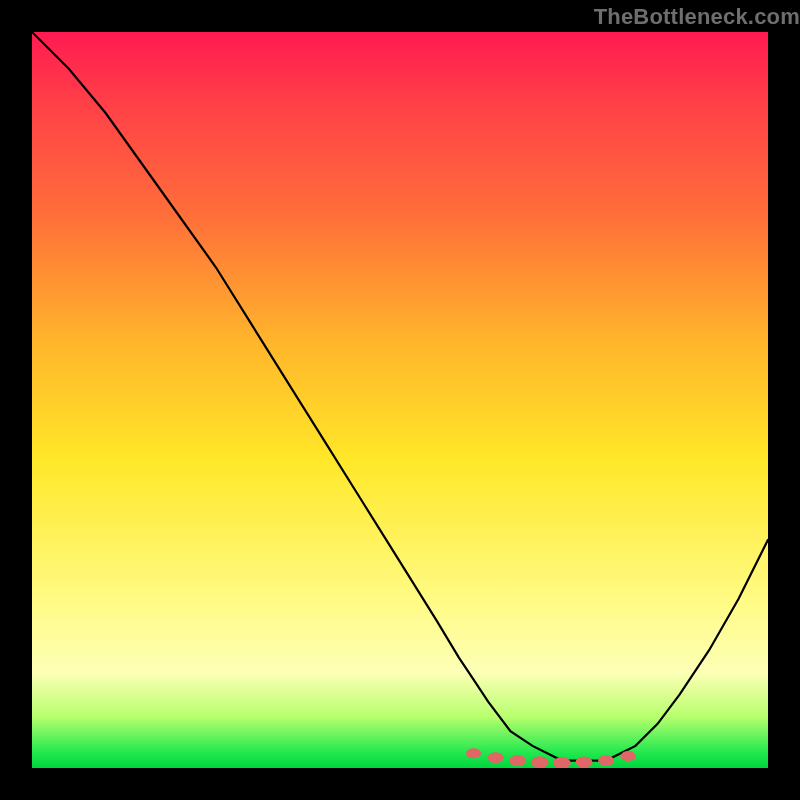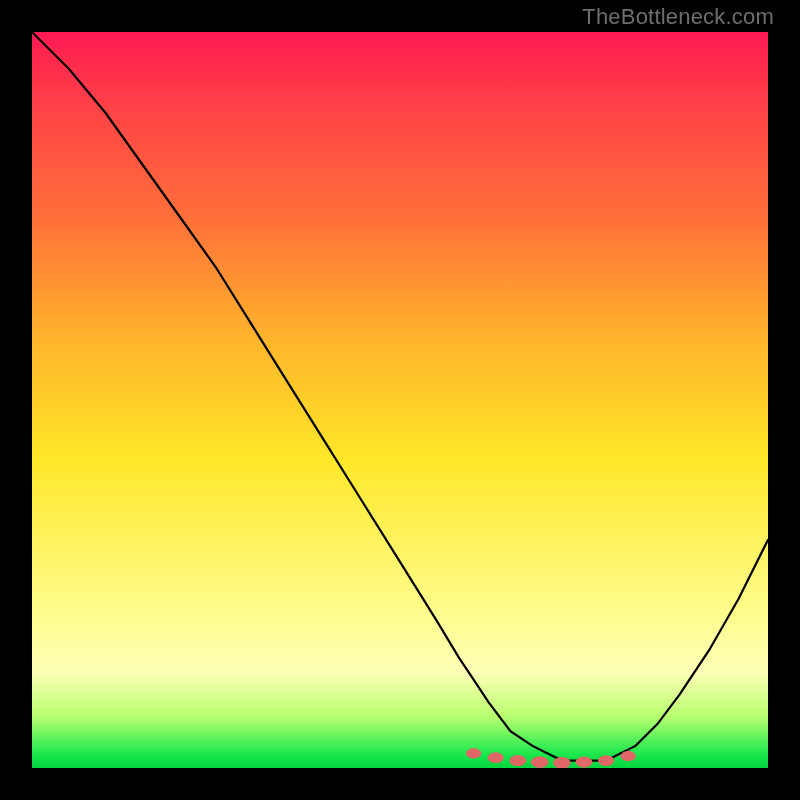--- a/index.html
+++ b/index.html
@@ -12,24 +12,24 @@
     overflow: hidden;
   }
   .stage {
     position: relative;
     width: 800px;
     height: 800px;
   }
   .attribution {
     position: absolute;
     top: 4px;
-    right: 26px;
+    right: 0;
     color: #6e6e6e;
     font-size: 22px;
-    font-weight: 400;
+    font-weight: 700;
     letter-spacing: 0.2px;
     z-index: 5;
   }
   .plot-area {
     position: absolute;
     left: 32px;
     top: 32px;
     width: 736px;
     height: 736px;
     

